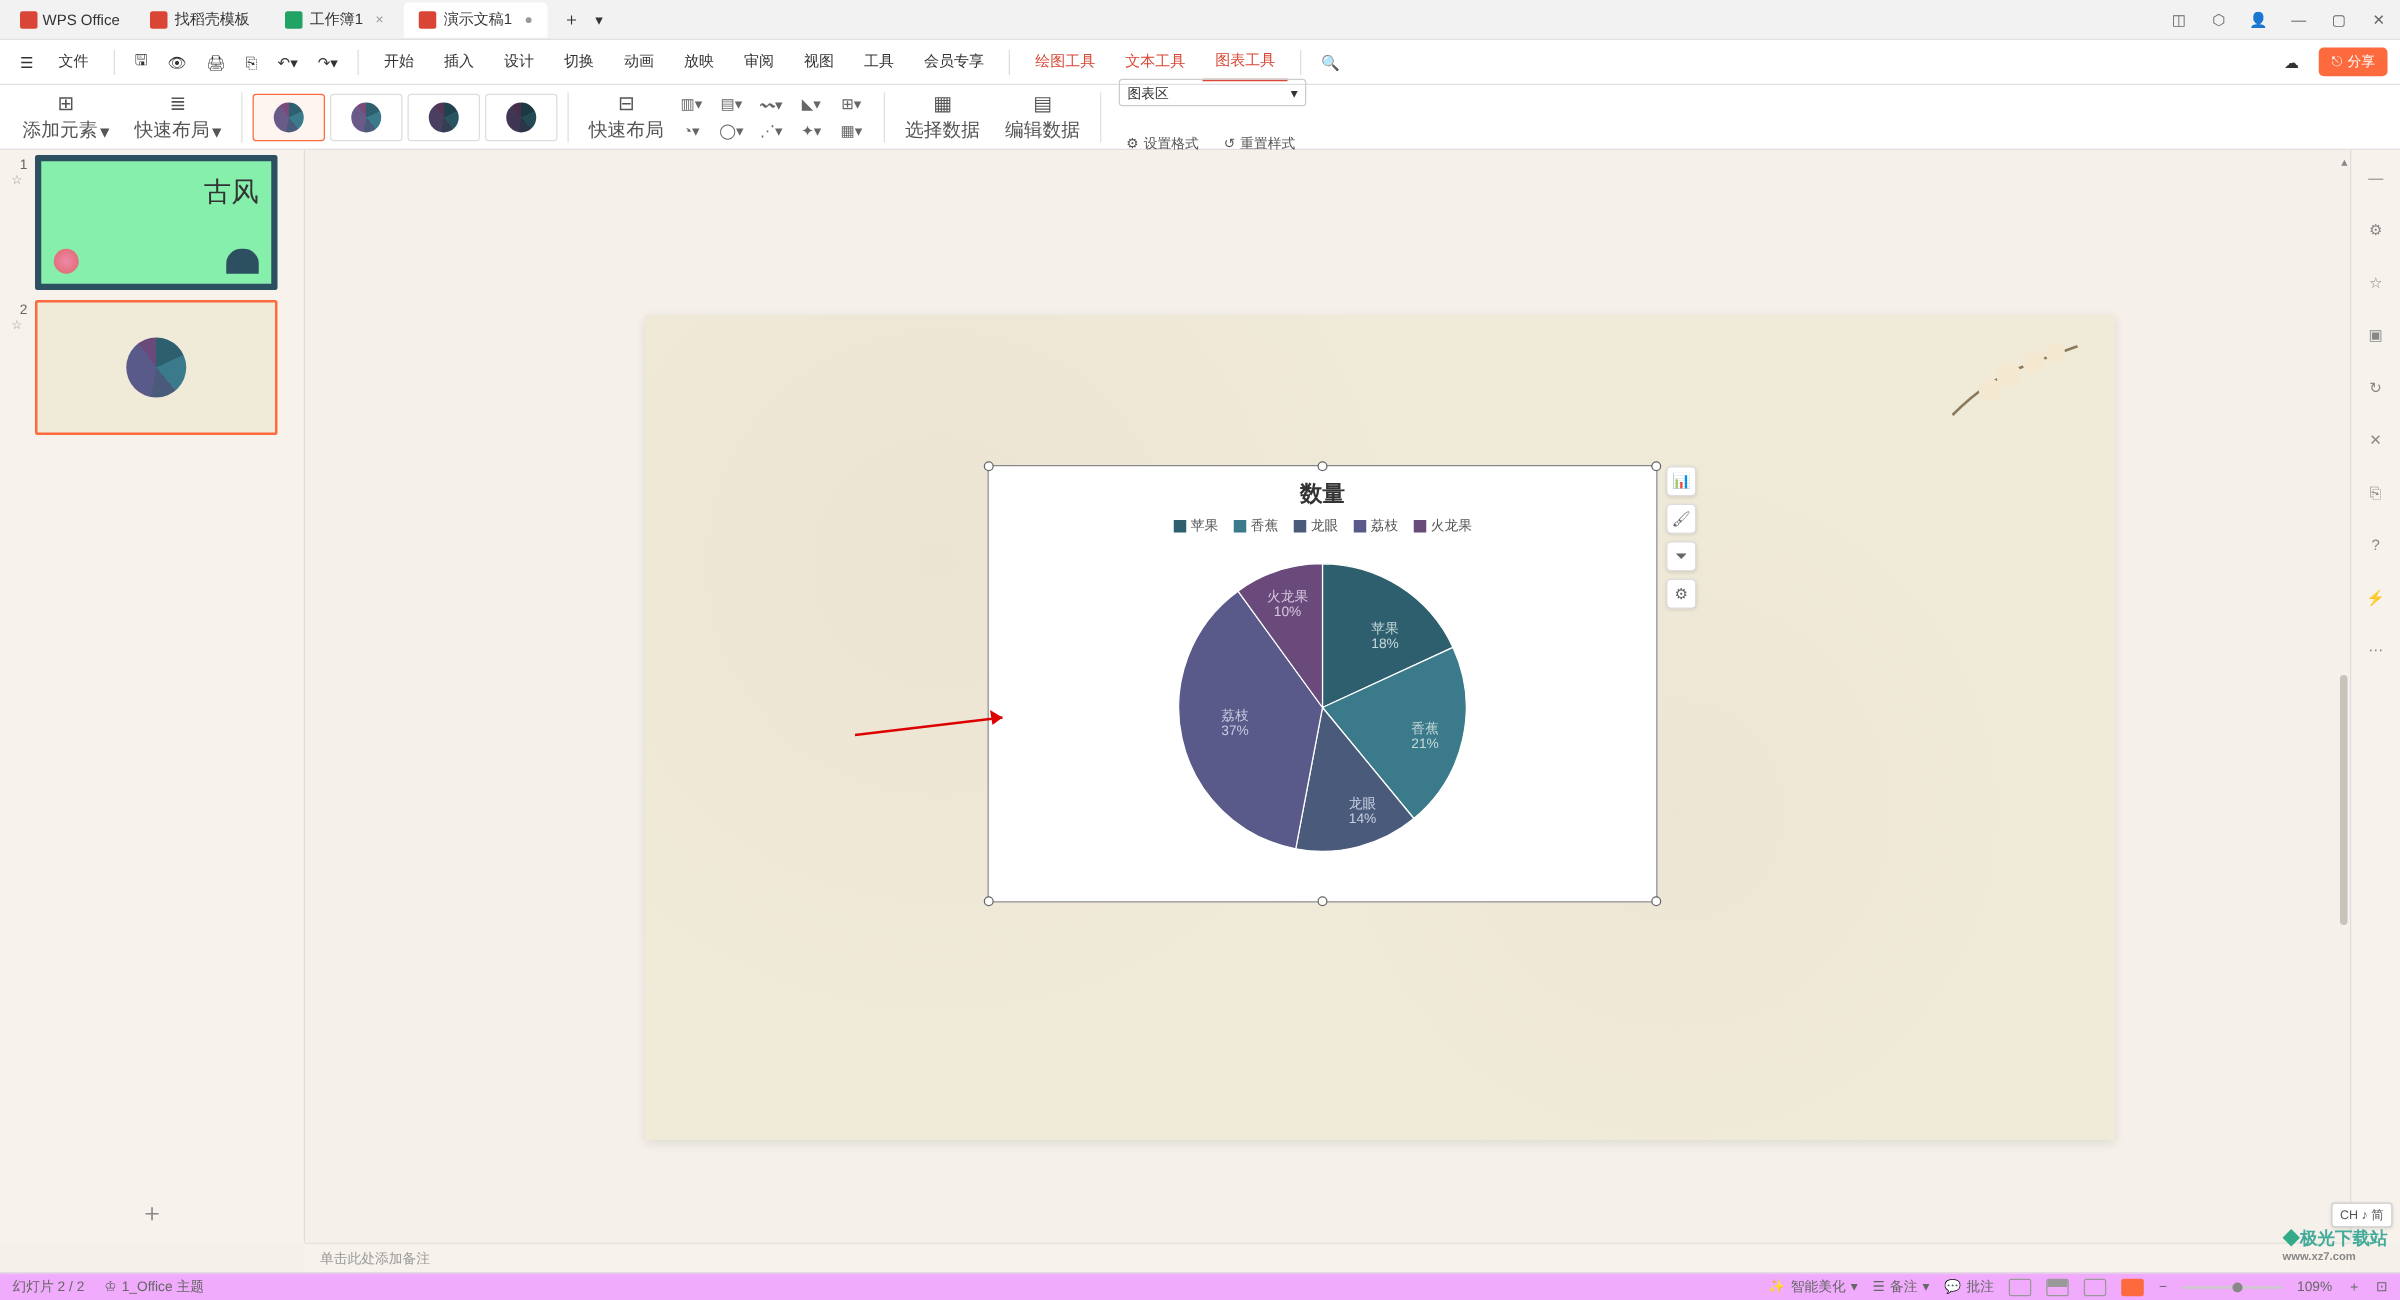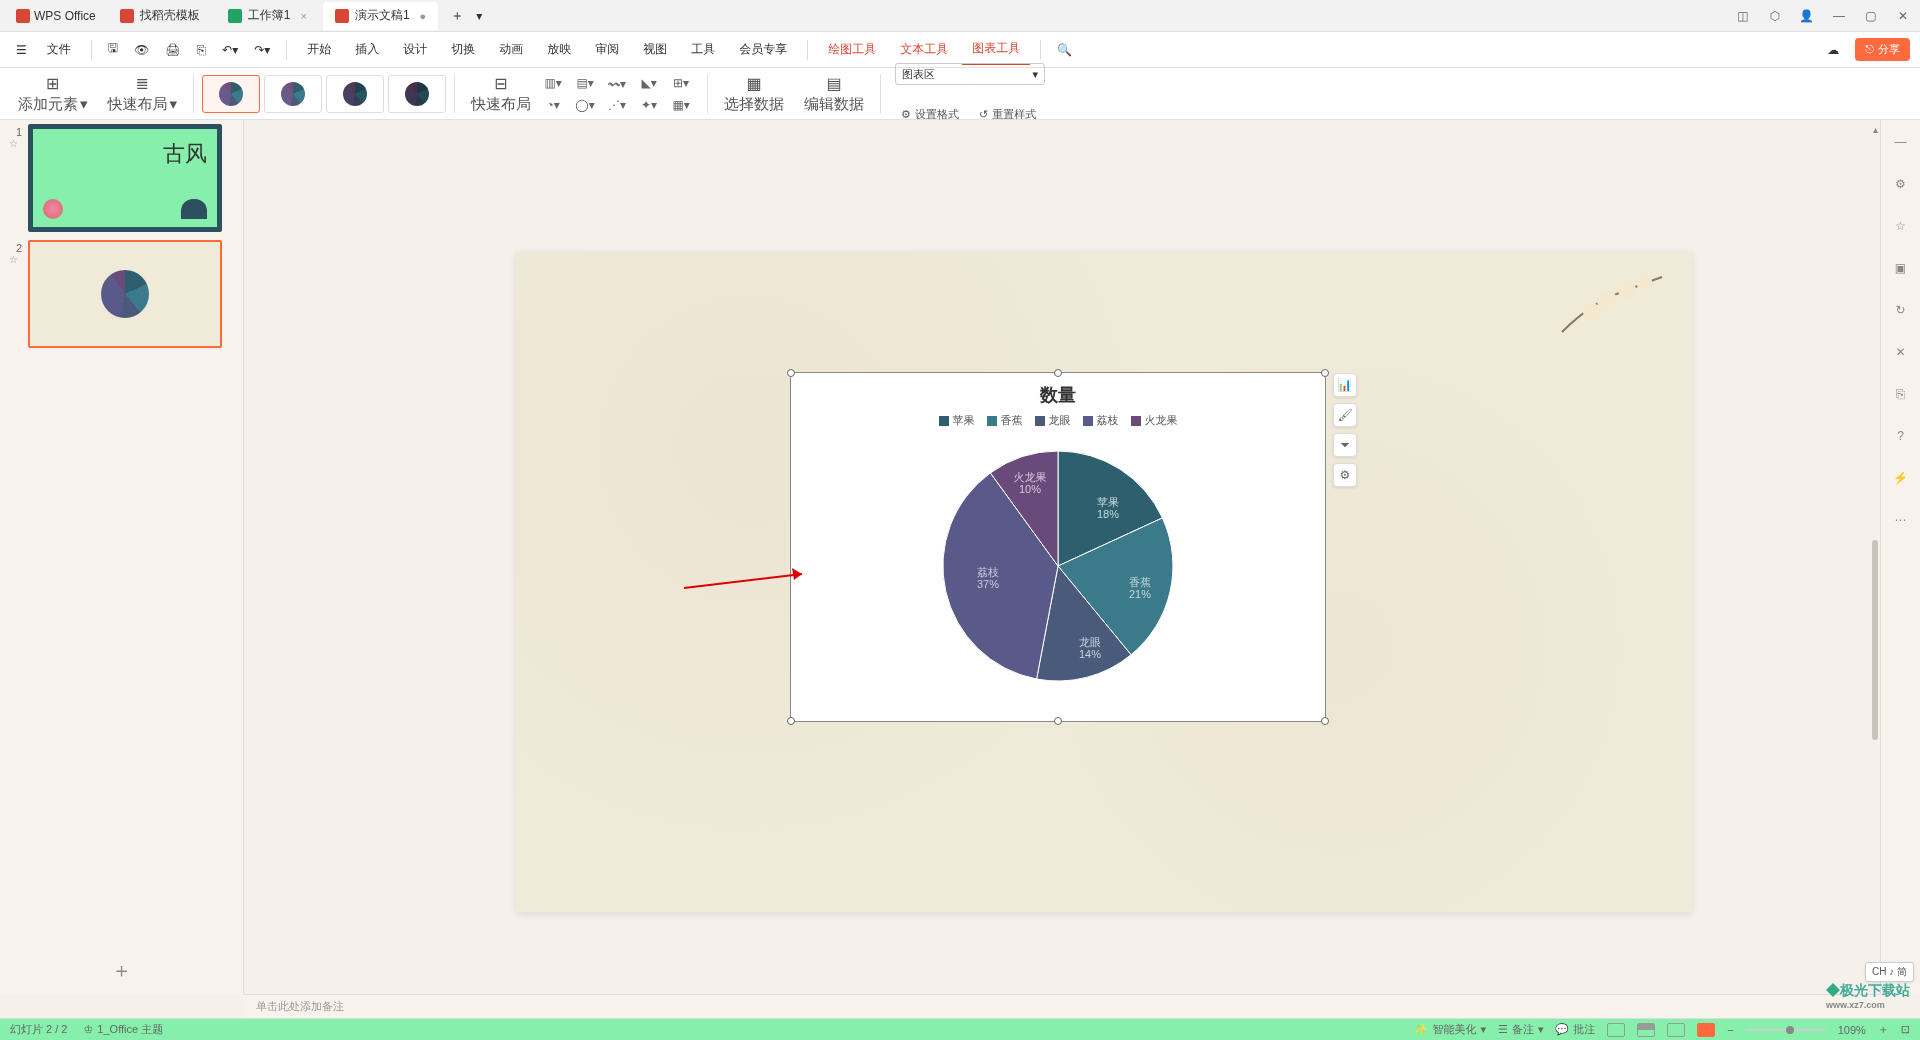--- a/index.html
+++ b/index.html
@@ -80,21 +80,21 @@
 .rail-btn { width: 24px; height: 24px; display: flex; align-items: center; justify-content: center; color: #888; cursor: pointer; }
 
 
 .vscroll { position: absolute; right: 2px; top: 0; width: 6px; height: 100%; }
 .vscroll-thumb { position: absolute; top: 420px; width: 6px; height: 200px; background: #c8c4bc; border-radius: 3px; }
 
 
 .notes-bar { height: 24px; background: #f7f3ec; border-top: 1px solid #ddd; display: flex; align-items: center; padding: 0 12px; font-size: 11px; color: #999; margin-left: 244px; margin-right: 40px; }
 
 
-.statusbar { height: 22px; background: #86efac; border-top: 1px solid #ddd; display: flex; align-items: center; padding: 0 10px; font-size: 11px; color: #666; gap: 16px; }
+.statusbar { height: 22px; background: #f0abfc; border-top: 1px solid #ddd; display: flex; align-items: center; padding: 0 10px; font-size: 11px; color: #666; gap: 16px; }
 .statusbar-right { margin-left: auto; display: flex; align-items: center; gap: 12px; }
 .status-btn { display: flex; align-items: center; gap: 4px; cursor: pointer; }
 .view-btn { width: 18px; height: 14px; border: 1px solid #999; border-radius: 2px; cursor: pointer; }
 .view-btn.play { background: #fd6a3e; border-color: #fd6a3e; }
 .zoom-slider { width: 80px; height: 2px; background: #ccc; position: relative; }
 .zoom-thumb { position: absolute; left: 50%; top: -3px; width: 8px; height: 8px; background: #888; border-radius: 50%; }
 
 
 .watermark { position: absolute; right: 10px; bottom: 30px; font-size: 14px; color: #4a9; font-weight: bold; }
 .watermark-sub { font-size: 9px; color: #888; }

